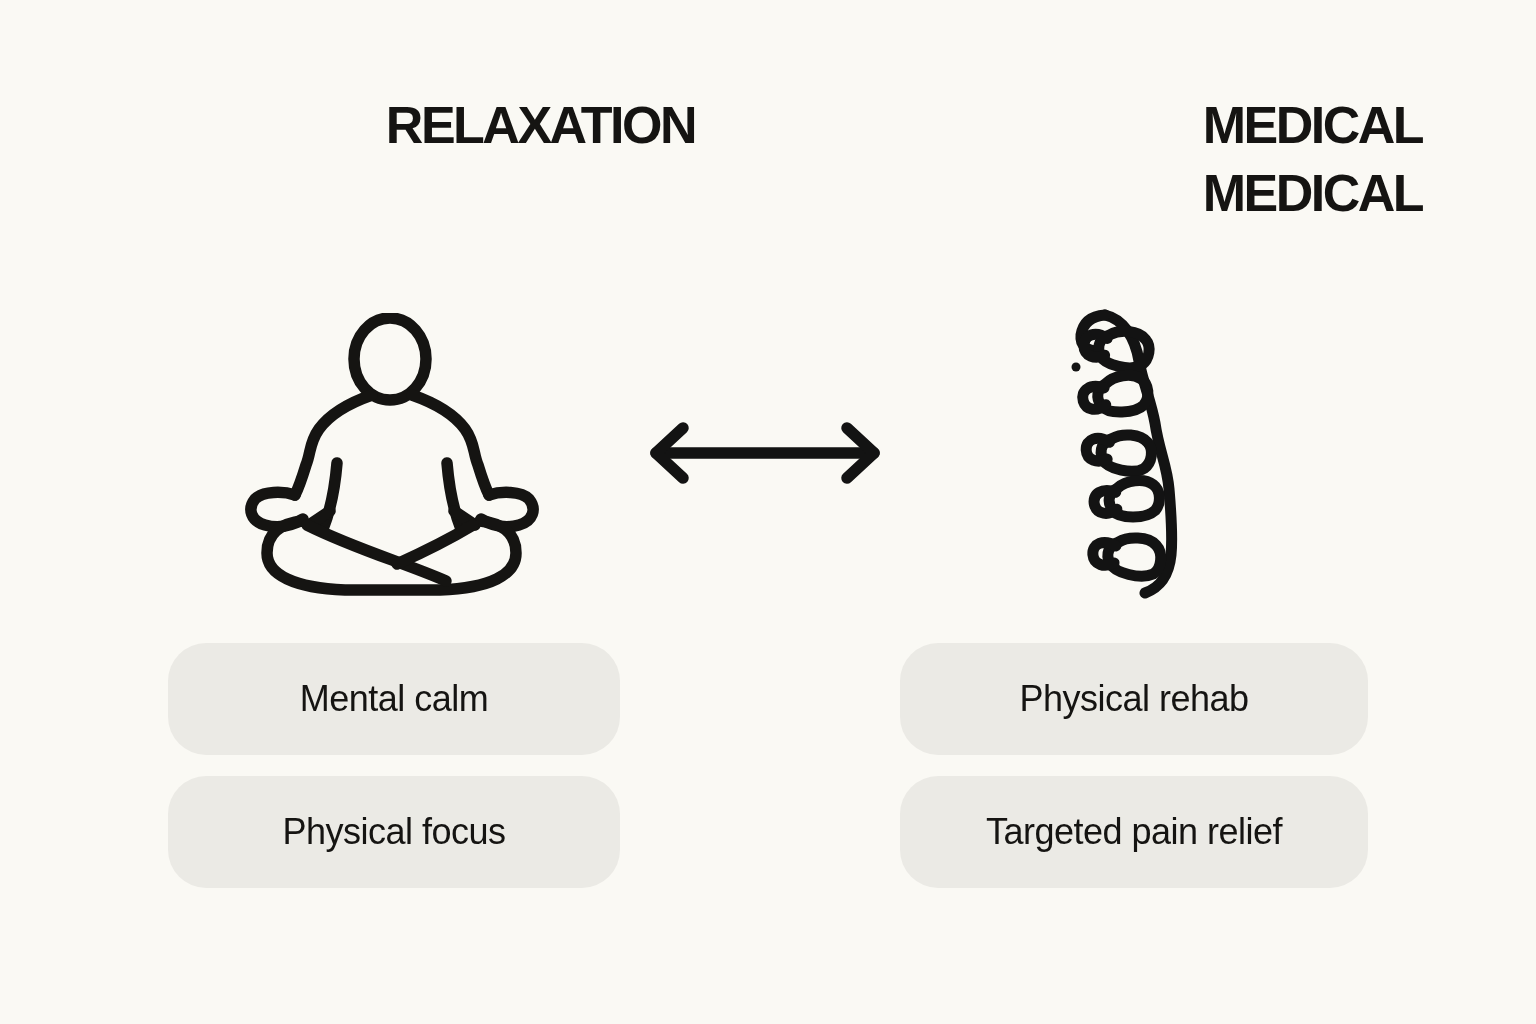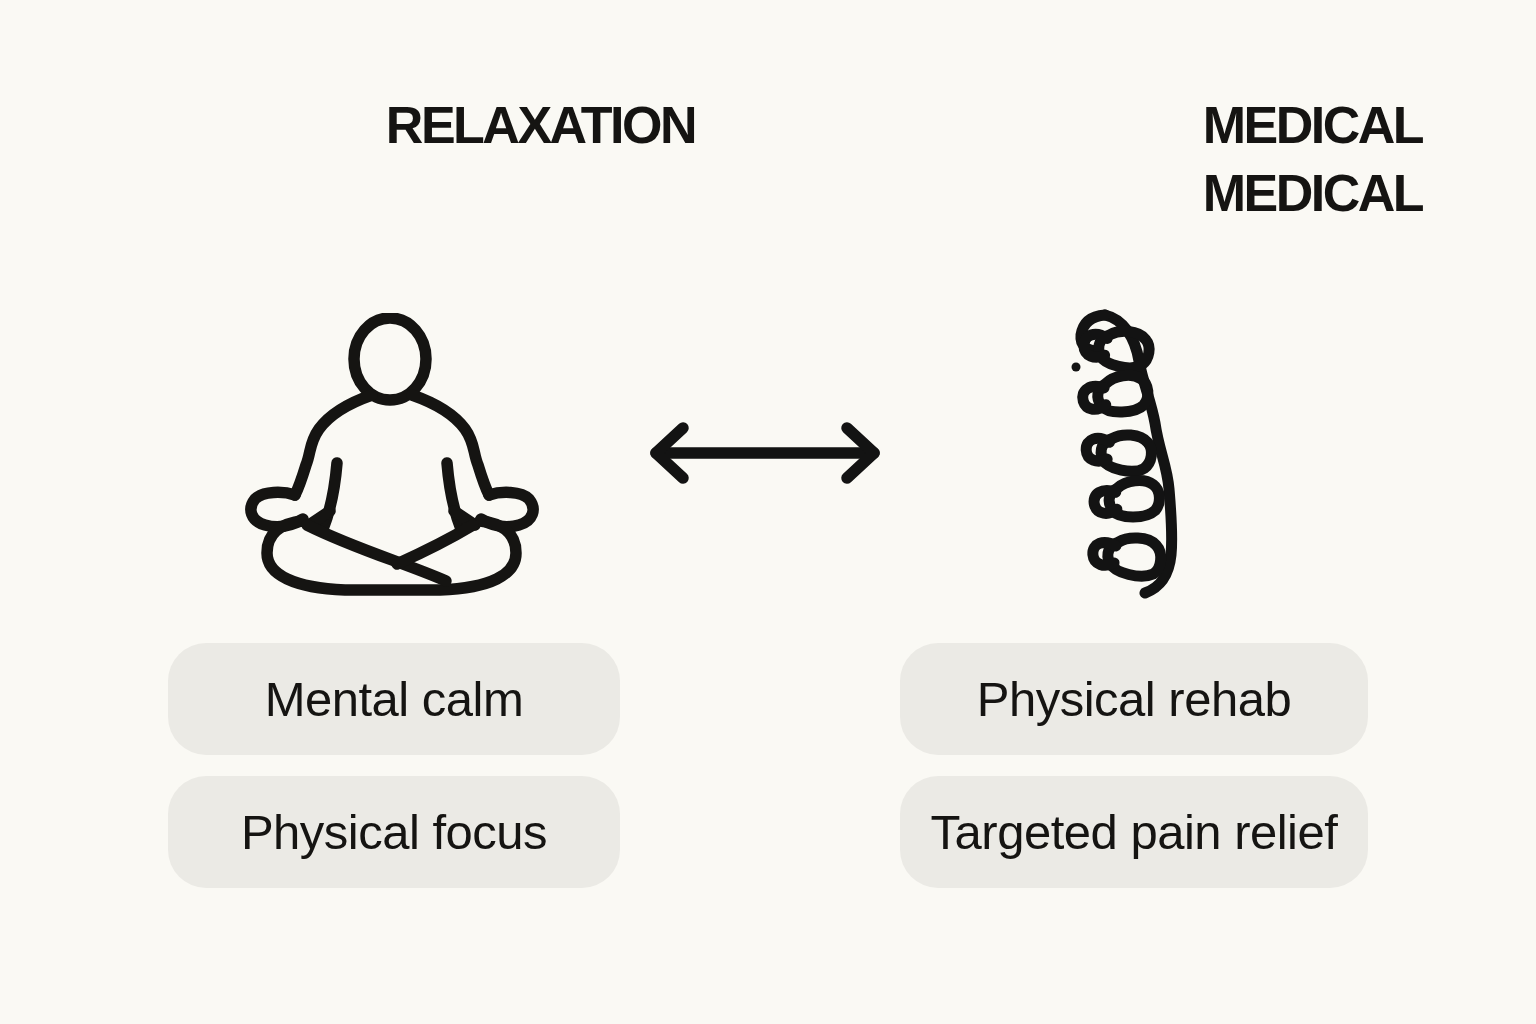--- a/index.html
+++ b/index.html
@@ -37,21 +37,21 @@
   .icon-arrow{ left:640px; top:412px; width:250px; height:82px; }
   .icon-spine{ left:1043px; top:303px; width:152px; height:298px; }
   .pill{
     position:absolute;
     height:112px;
     background:var(--pill);
     border-radius:38px;
     display:flex;
     align-items:center;
     justify-content:center;
-    font-size:49px;
+    font-size:36px;
     letter-spacing:-0.5px;
     color:var(--ink);
     white-space:nowrap;
   }
   .pill-l1{ left:168px; top:643px; width:452px; }
   .pill-l2{ left:168px; top:776px; width:452px; }
   .pill-r1{ left:900px; top:643px; width:468px; }
   .pill-r2{ left:900px; top:776px; width:468px; }
 </style>
 </head>

